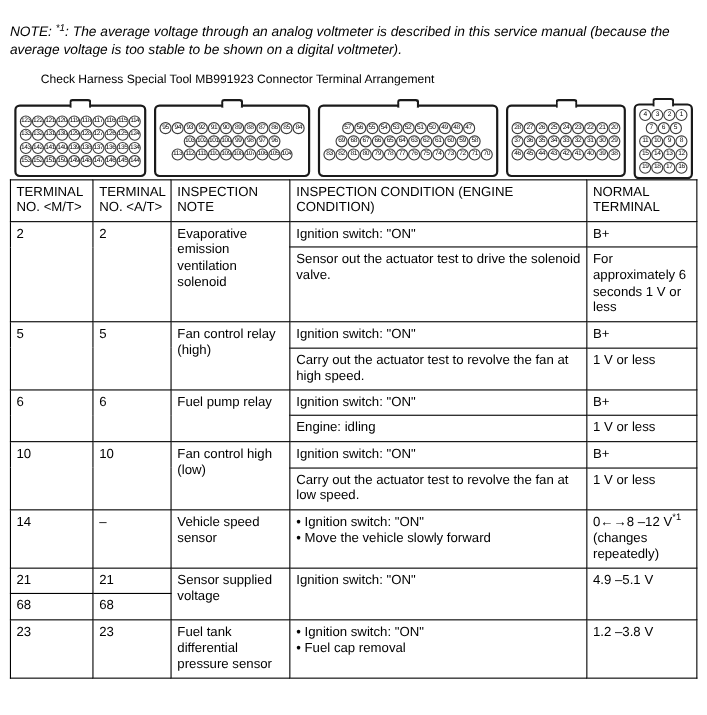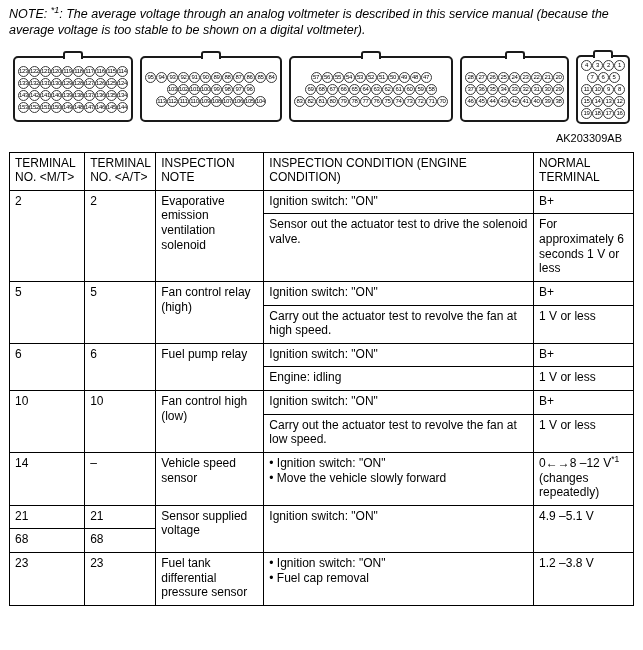--- a/index.html
+++ b/index.html
@@ -1,20 +1,20 @@
 <!DOCTYPE html>
 <html><head>
 <meta charset="utf-8">
 <style>
   html,body { margin:0; padding:0; background:#fff; color:#000;
     font-family:"Liberation Sans", sans-serif; }
   .page { width:643px; height:650px; box-sizing:border-box; padding:6px 9px 4px 9px; overflow:hidden; background:#fff; }
 
   
-  .note { font-style:italic; font-size:12.5px; line-height:1.3; margin:0 0 3px 0; }
+  .note { font-style:italic; font-size:12.5px; line-height:1.3; margin:15px 0 3px 0; }
   .note .note-label { font-style:italic; }
   .note sup { font-size:9px; line-height:0; }
 
   
   .caption { font-size:11px; margin:12px 0 4px 28px; }
   .connectors { display:flex; justify-content:center; align-items:center; gap:7px; margin-top:16px; }
   .connector { position:relative; border:2px solid #1a1a1a; border-radius:5px; background:#fff; padding:3px; }
   .connector .tab { position:absolute; top:-7px; left:50%; transform:translateX(-50%);
     width:16px; height:6px; border:2px solid #1a1a1a; border-bottom:none;
     border-radius:3px 3px 0 0; background:#fff; }
@@ -33,20 +33,21 @@
   .spec sup { font-size:8.5px; line-height:0; }
 </style>
 </head>
 <body>
 
 <div class="page">
 
   <p class="note"><span class="note-label">NOTE: </span><sup>*1</sup><span>: The average voltage through an analog voltmeter is described in this service manual (because the average voltage is too stable to be shown on a digital voltmeter).</span></p>
 
 
+  <div class="caption">Check Harness Special Tool MB991923 Connector Terminal Arrangement</div>
 
   <div class="connectors">
       <div class="connector">
         <div class="tab"></div>
         <div class="connector-body">
           <div class="pin-row">
             <div class="pin">123</div>
             <div class="pin">122</div>
             <div class="pin">121</div>
             <div class="pin">120</div>
@@ -251,21 +252,20 @@
           <div class="pin-row">
             <div class="pin">19</div>
             <div class="pin">18</div>
             <div class="pin">17</div>
             <div class="pin">16</div>
           </div>
         </div>
       </div>
     </div>
 
-  <div class="figure-code">AK203309AB</div>
 
   <table class="spec">
     <colgroup>
       <col style="width:73px">
         <col style="width:69px">
         <col style="width:105px">
         <col style="width:262px">
         <col style="width:97px">
     </colgroup>
     <thead>

